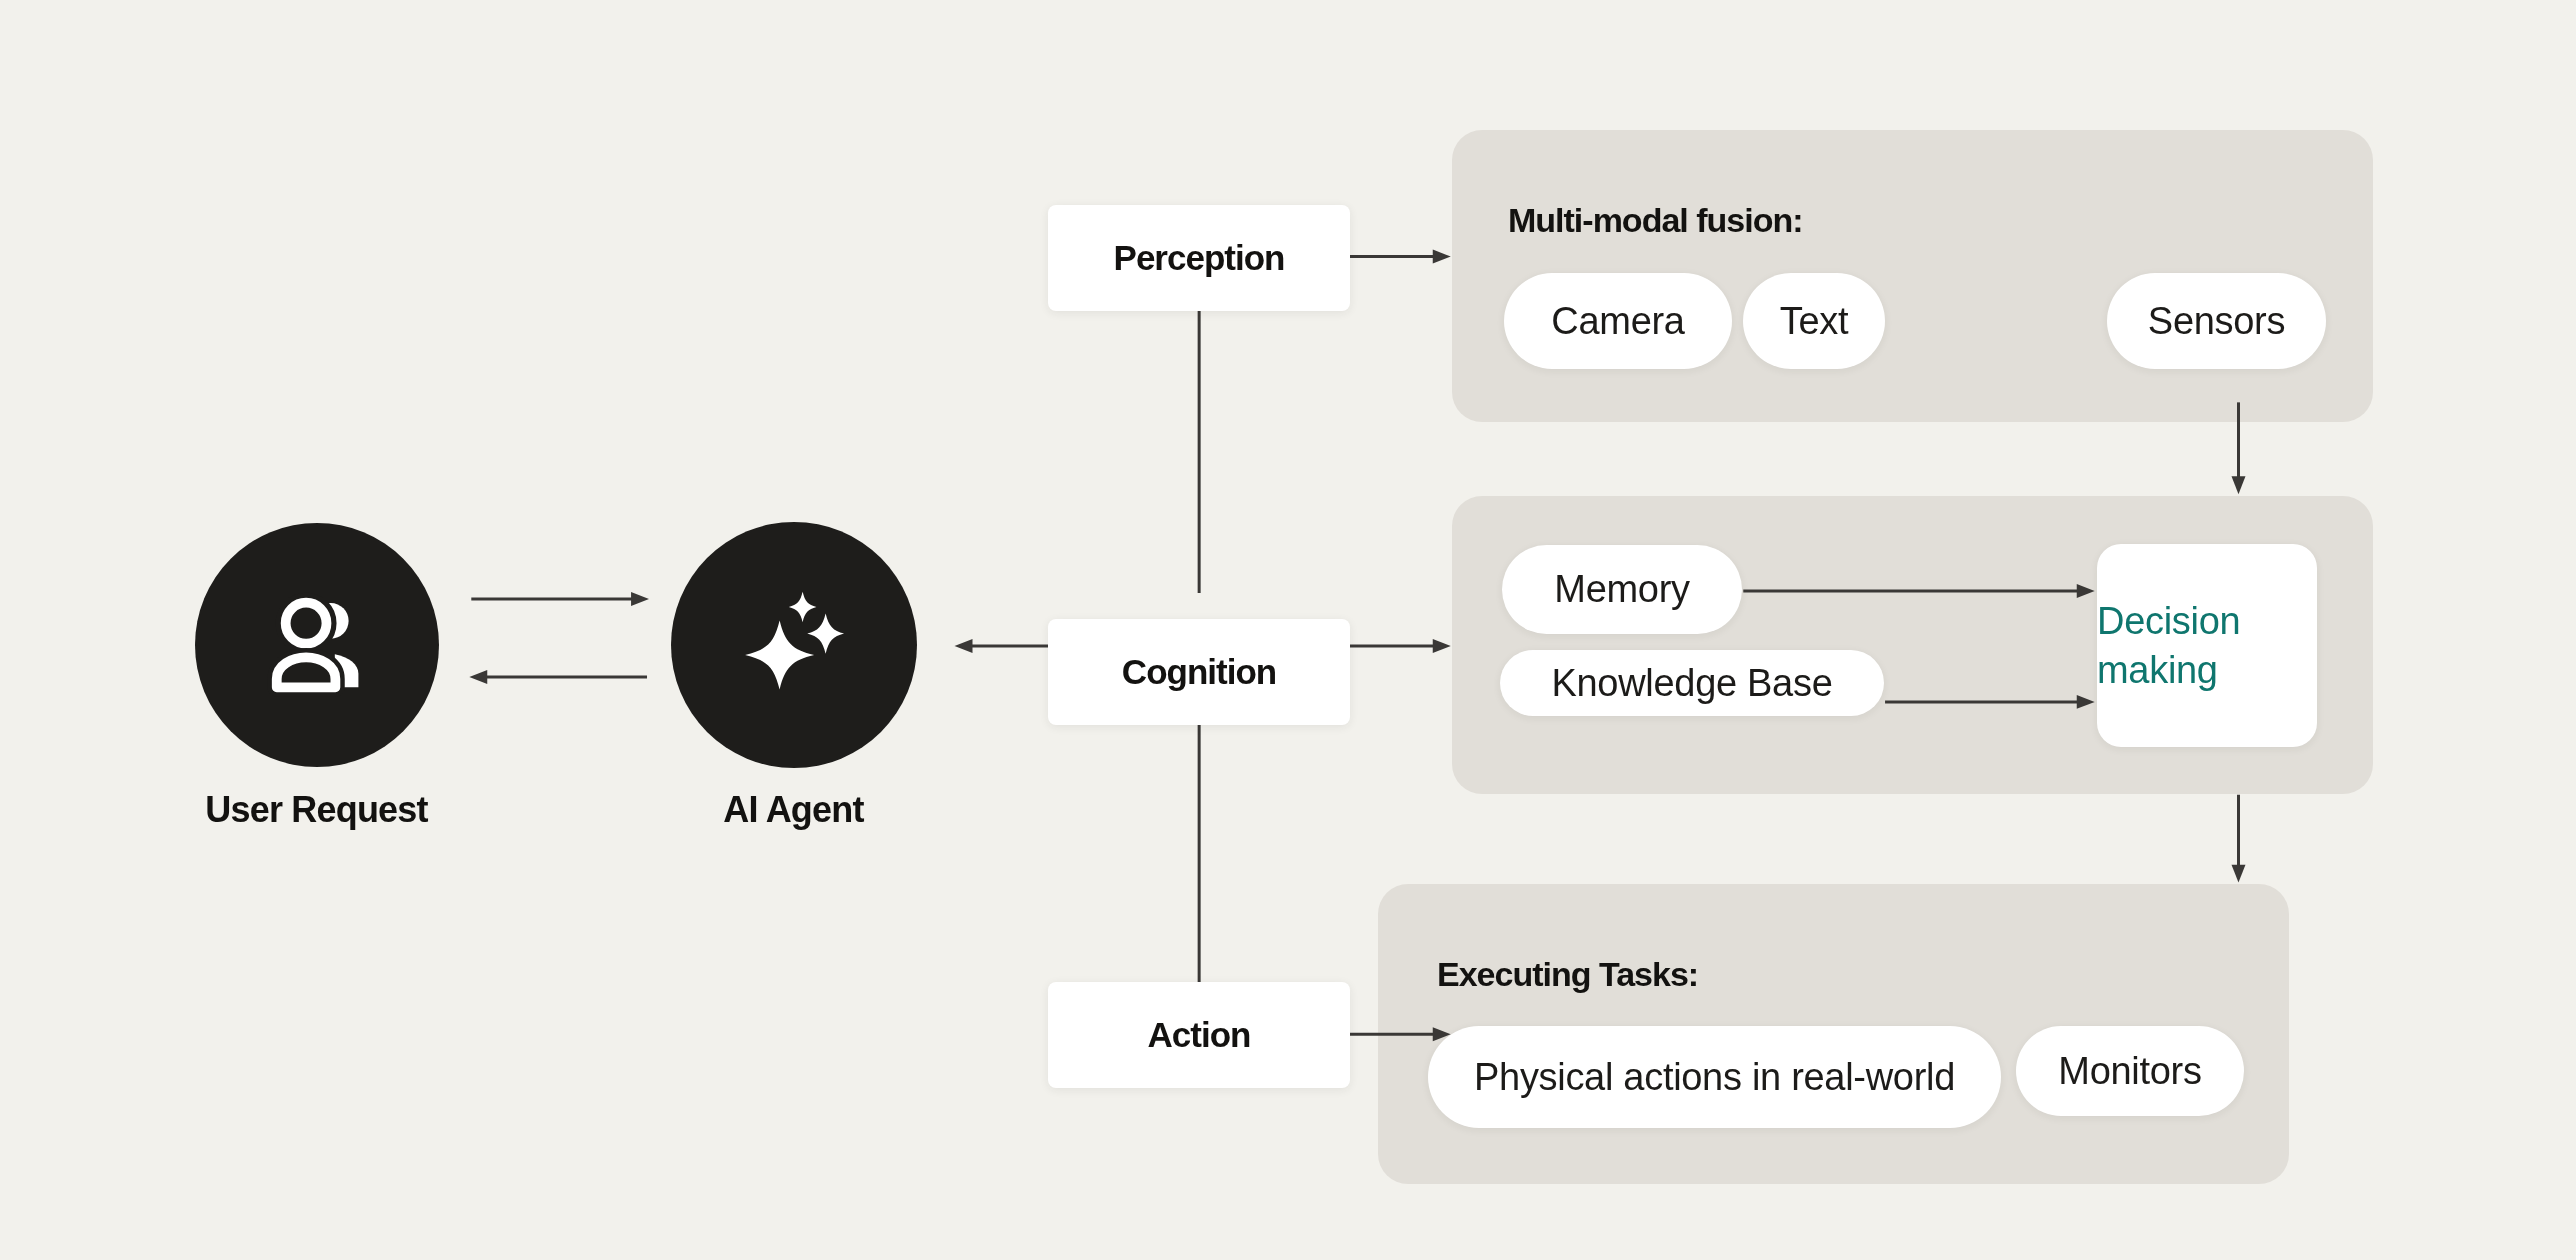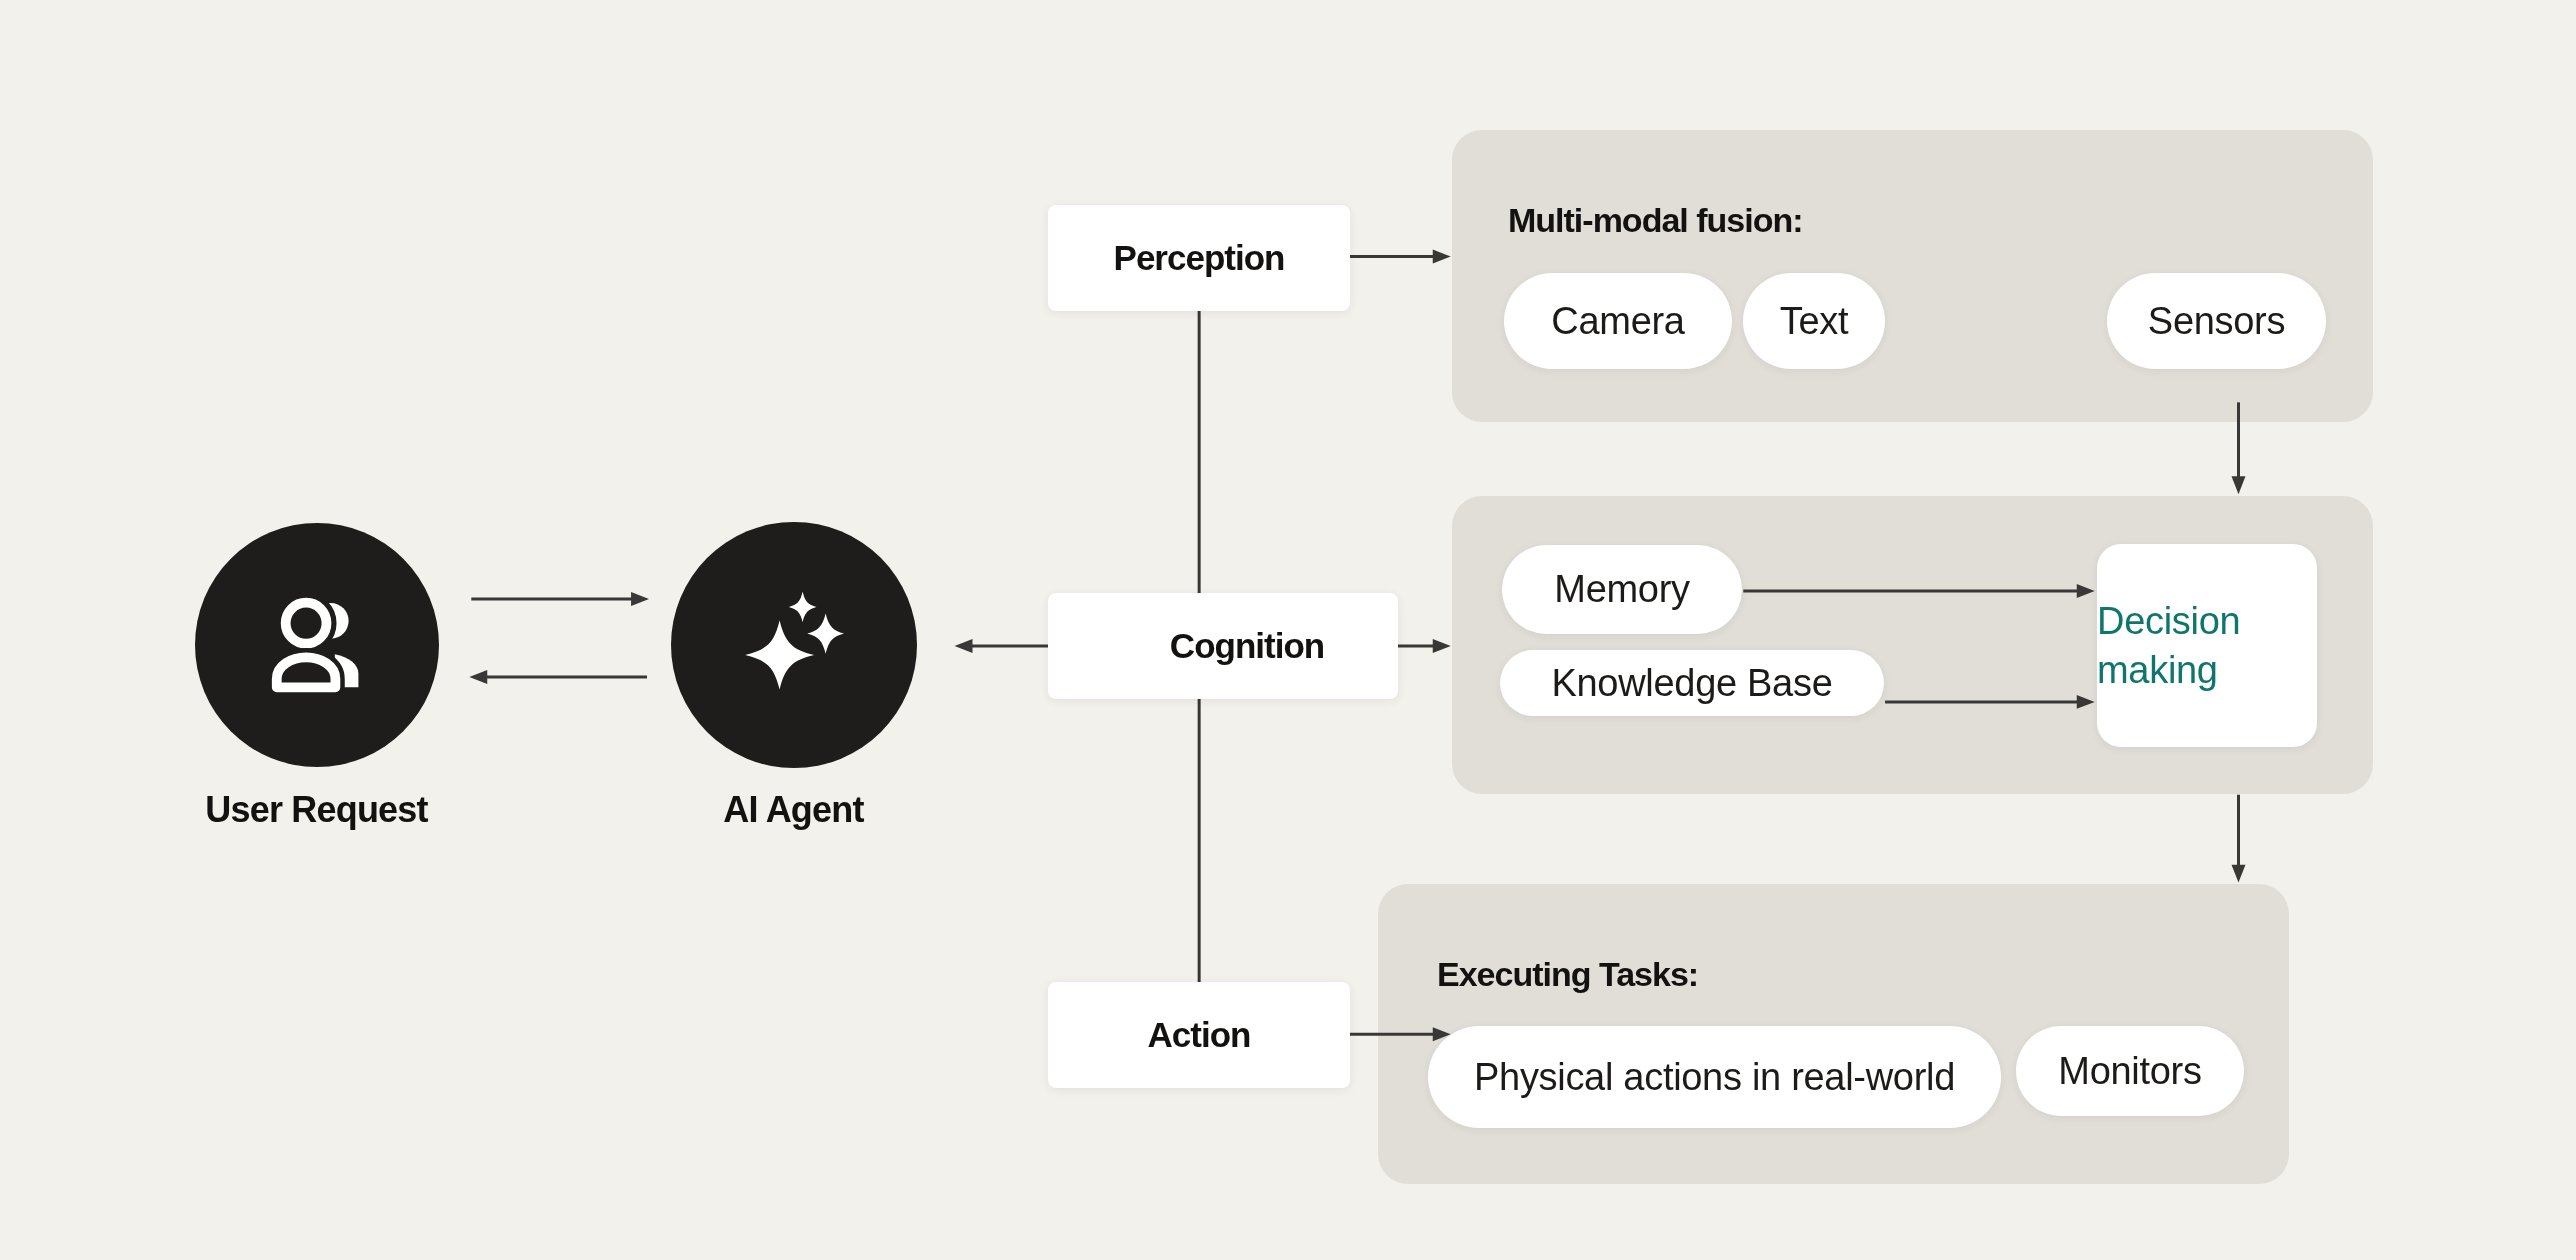--- a/index.html
+++ b/index.html
@@ -88,21 +88,21 @@
     background: var(--card, #ffffff);
     border-radius: 8px;
     display: flex; align-items: center; justify-content: center;
     font-weight: bold;
     font-size: 35px; letter-spacing: -1px;
     color: var(--text, #131210);
     box-shadow: 0 2px 10px rgba(40,38,34,0.08);
     z-index: 3;
   }
   #stage-perception { left: 1048px; top: 205px; }
-  #stage-cognition  { left: 1048px; top: 593px; padding-left: 48px; }
+  #stage-cognition  { left: 1048px; top: 619px; }
   #stage-action     { left: 1048px; top: 982px; }
 
   .actor-circle {
     position: absolute;
     border-radius: 50%;
     background: var(--circle, #1e1d1b);
     display: flex; align-items: center; justify-content: center;
     z-index: 3;
   }
   #circle-user  { left: 195px; top: 523px; width: 244px; height: 244px; }

